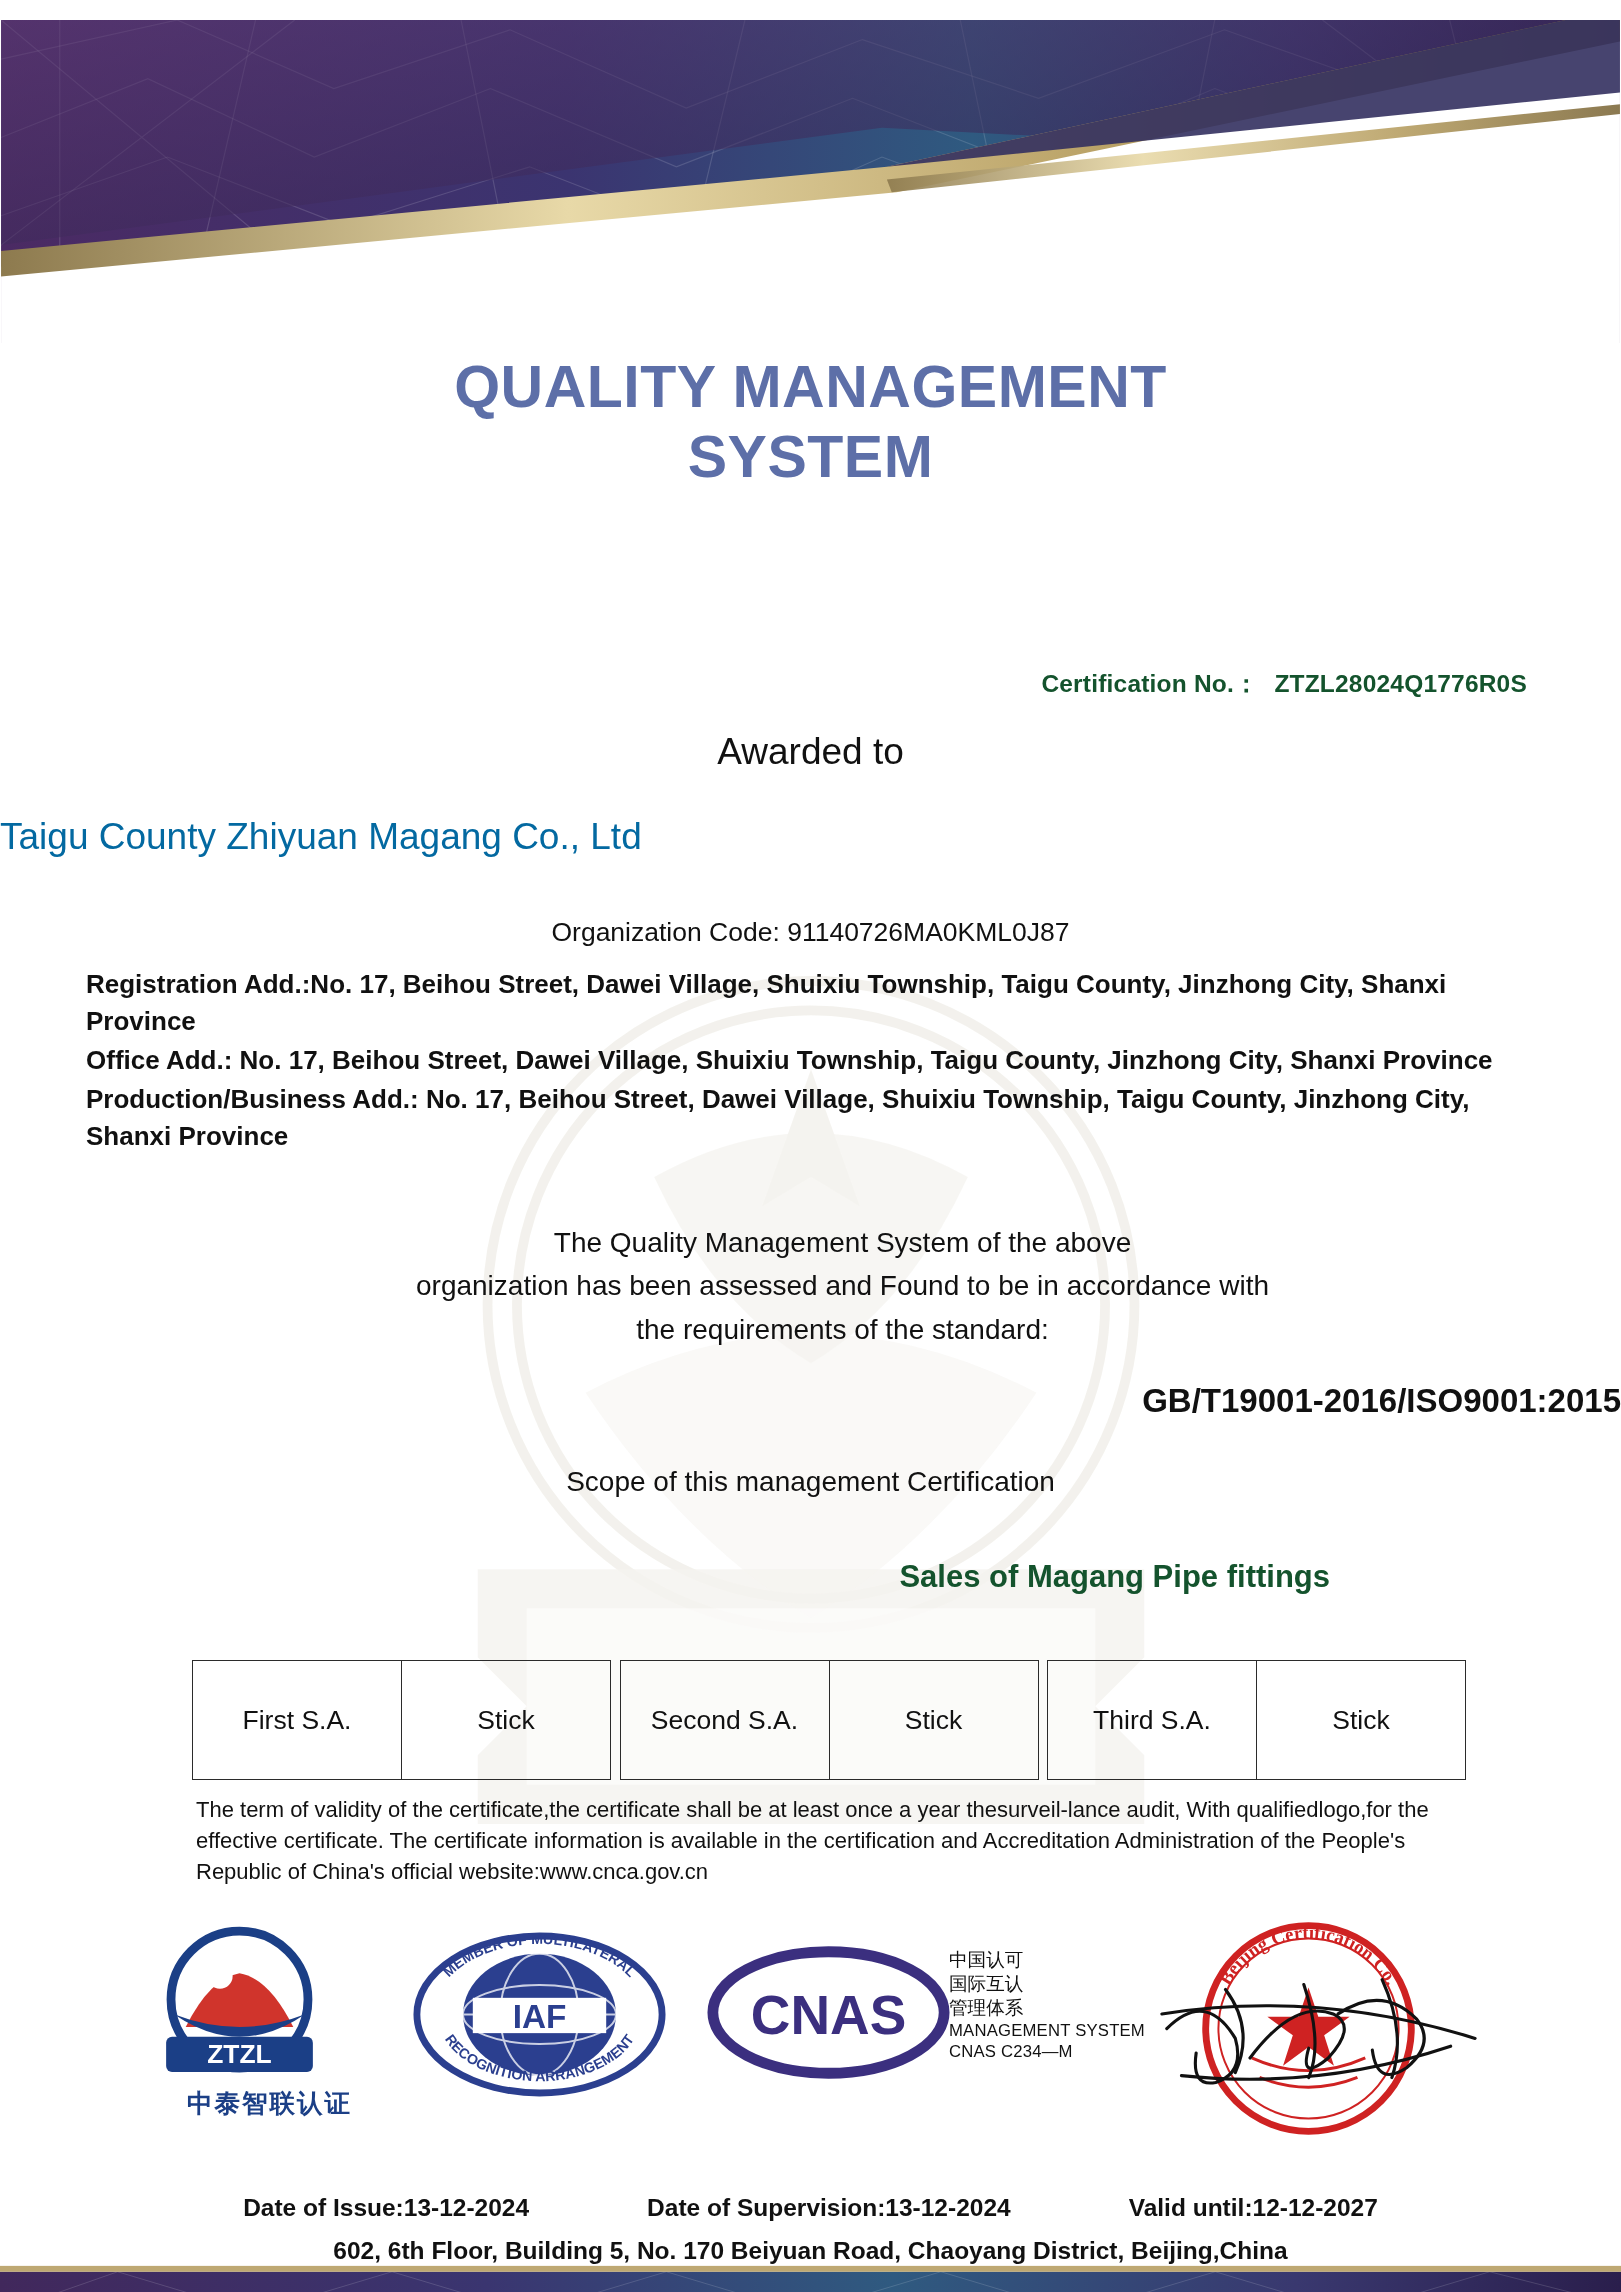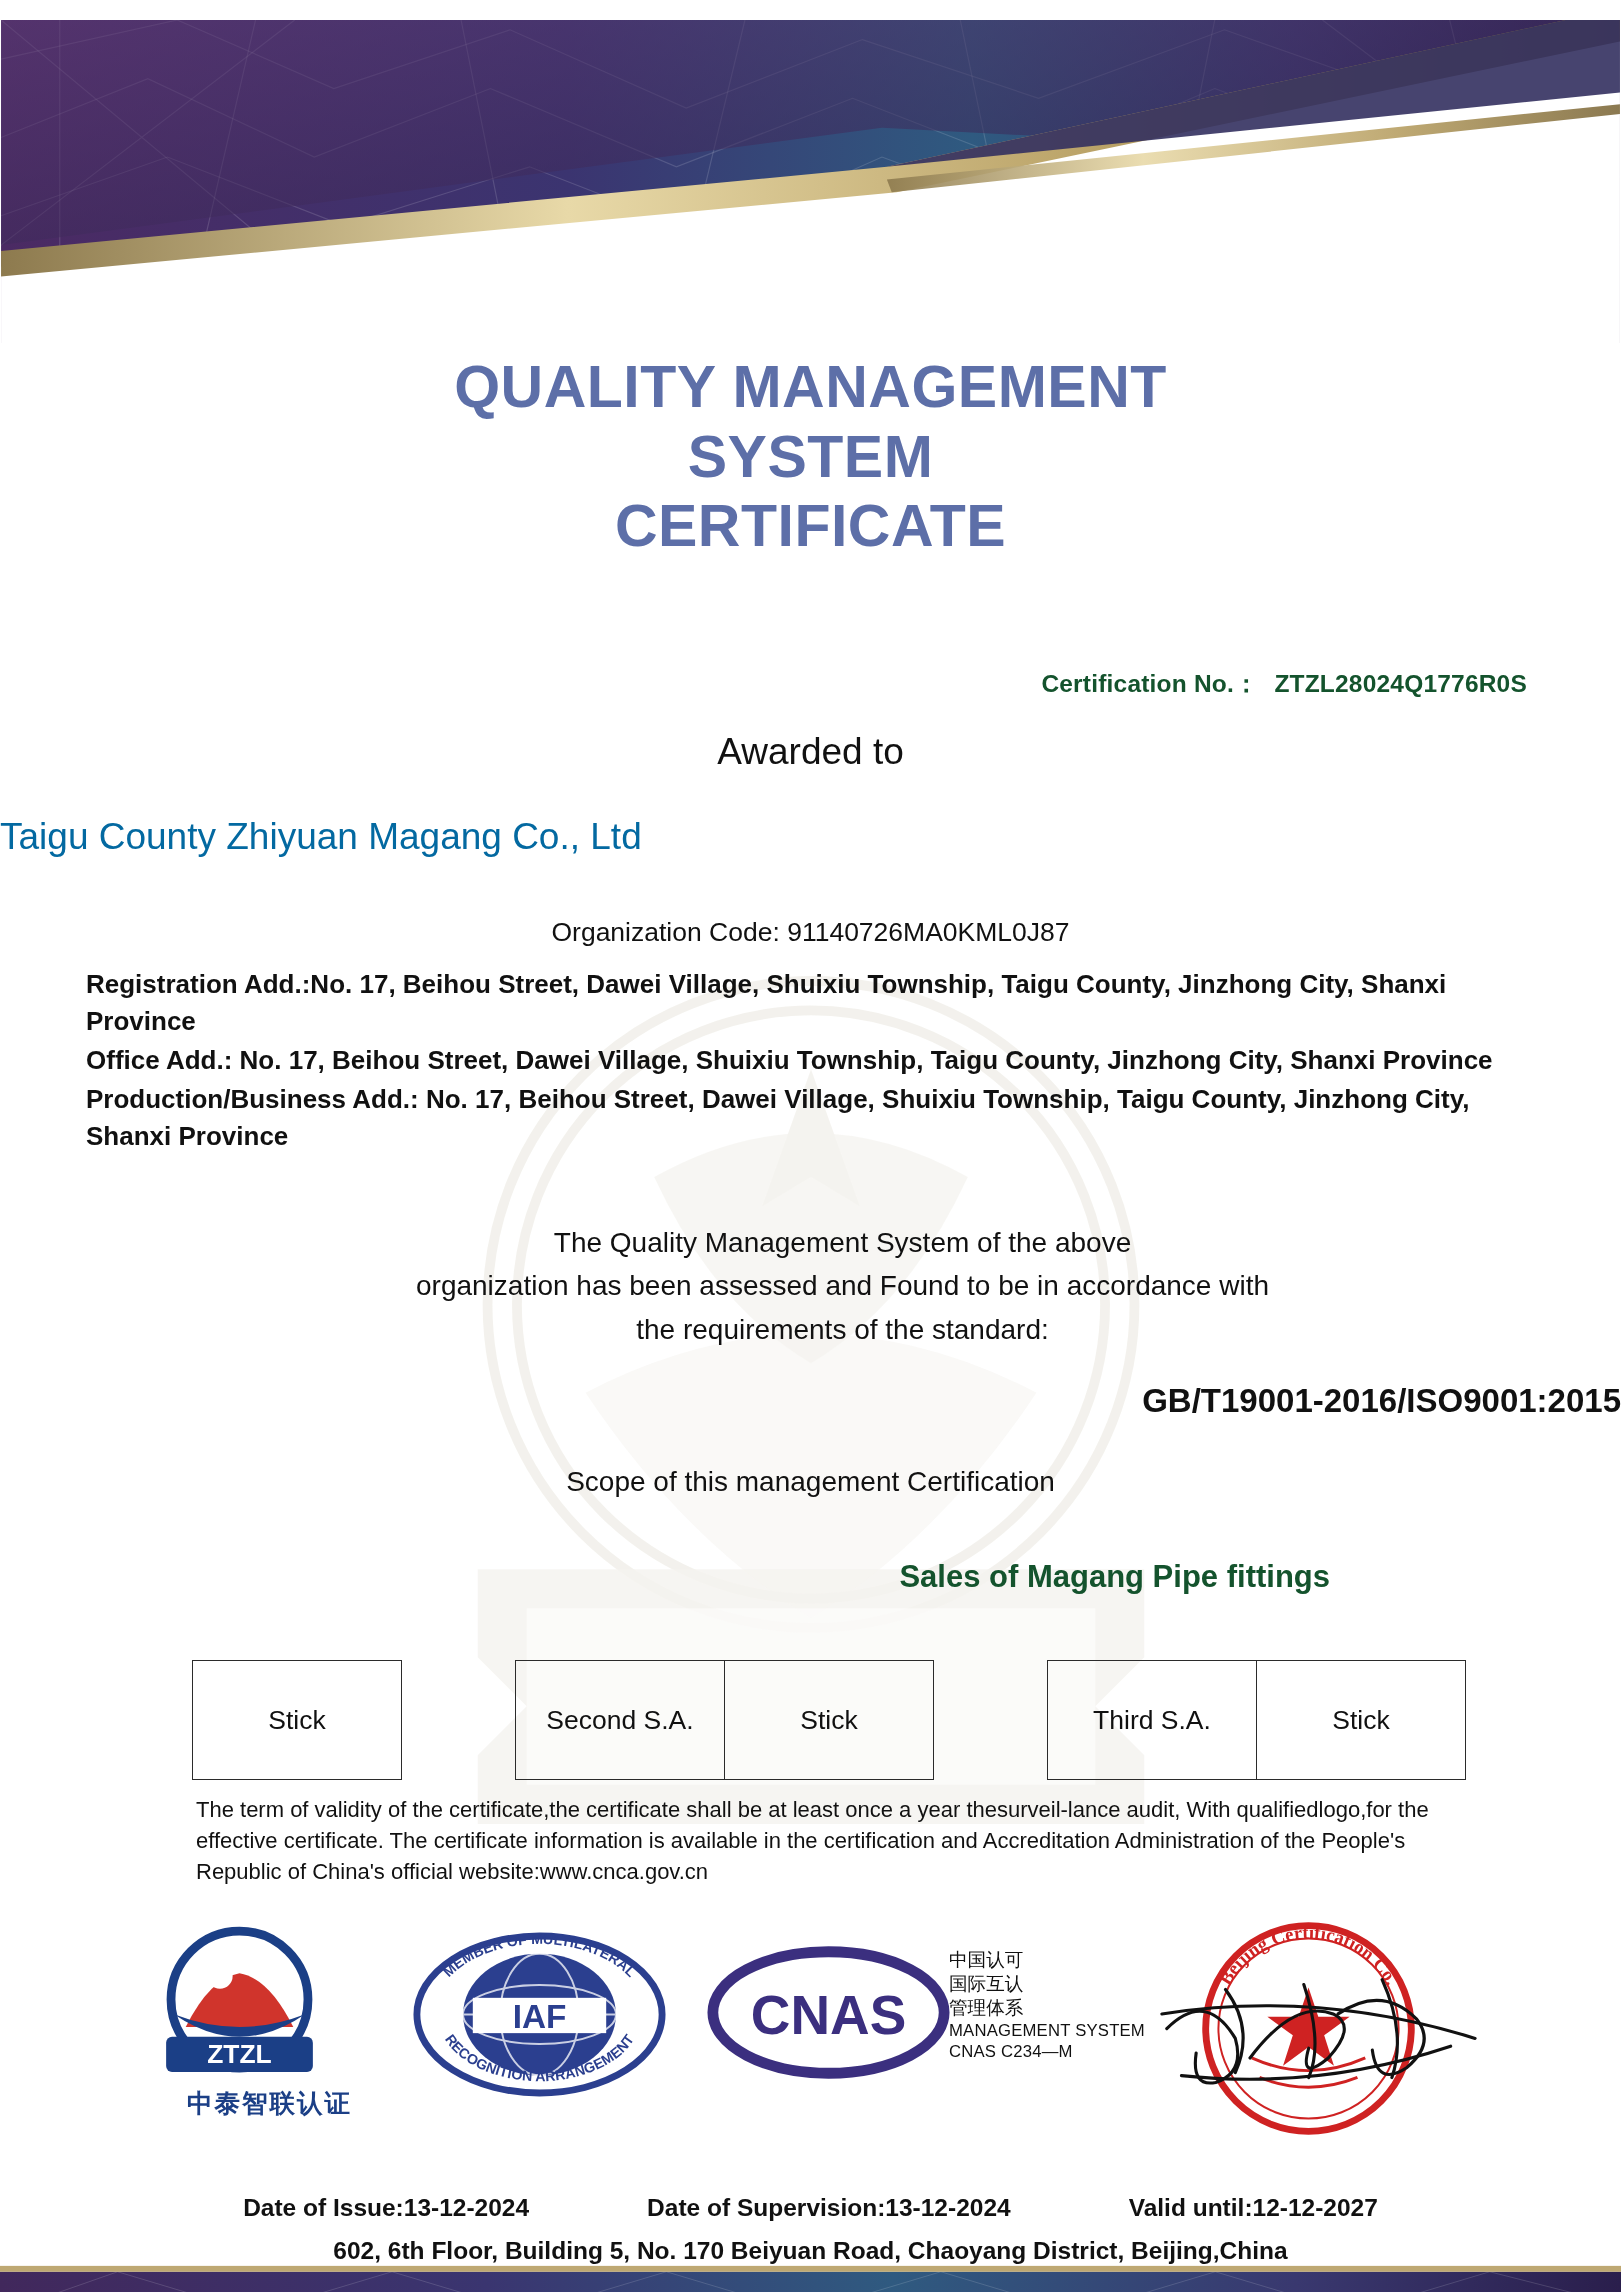--- a/index.html
+++ b/index.html
@@ -328,21 +328,20 @@
         <rect x="300" y="740" width="580" height="180"></rect>
       </g>
     </svg>
   </div>
 
   <div class="content">
 
     <div class="title">
       <span class="l1">QUALITY MANAGEMENT</span>
       <span class="l2">SYSTEM</span>
-      <span class="l3">CERTIFICATE</span>
     </div>
 
     <div class="cert-no">
       <span class="label">Certification No.：</span><span class="value">ZTZL28024Q1776R0S</span>
     </div>
 
     <div class="awarded">Awarded to</div>
     <div class="org-name">Taigu County Zhiyuan Magang Co., Ltd</div>
     <div class="org-code">Organization Code: 91140726MA0KML0J87</div>
 
@@ -358,20 +357,21 @@
       <div>the requirements of the standard:</div>
     </div>
 
     <div class="standard">GB/T19001-2016/ISO9001:2015</div>
 
     <div class="scope-label">Scope of this management Certification</div>
     <div class="scope-value">Sales of Magang Pipe fittings</div>
 
     <div class="sa-row">
       <div class="sa-group">
+        <div class="sa-cell first">First S.A.</div>
         <div class="sa-cell">Stick</div>
       </div>
       <div class="sa-group">
         <div class="sa-cell first">Second S.A.</div>
         <div class="sa-cell">Stick</div>
       </div>
       <div class="sa-group">
         <div class="sa-cell first">Third S.A.</div>
         <div class="sa-cell">Stick</div>
       </div>

